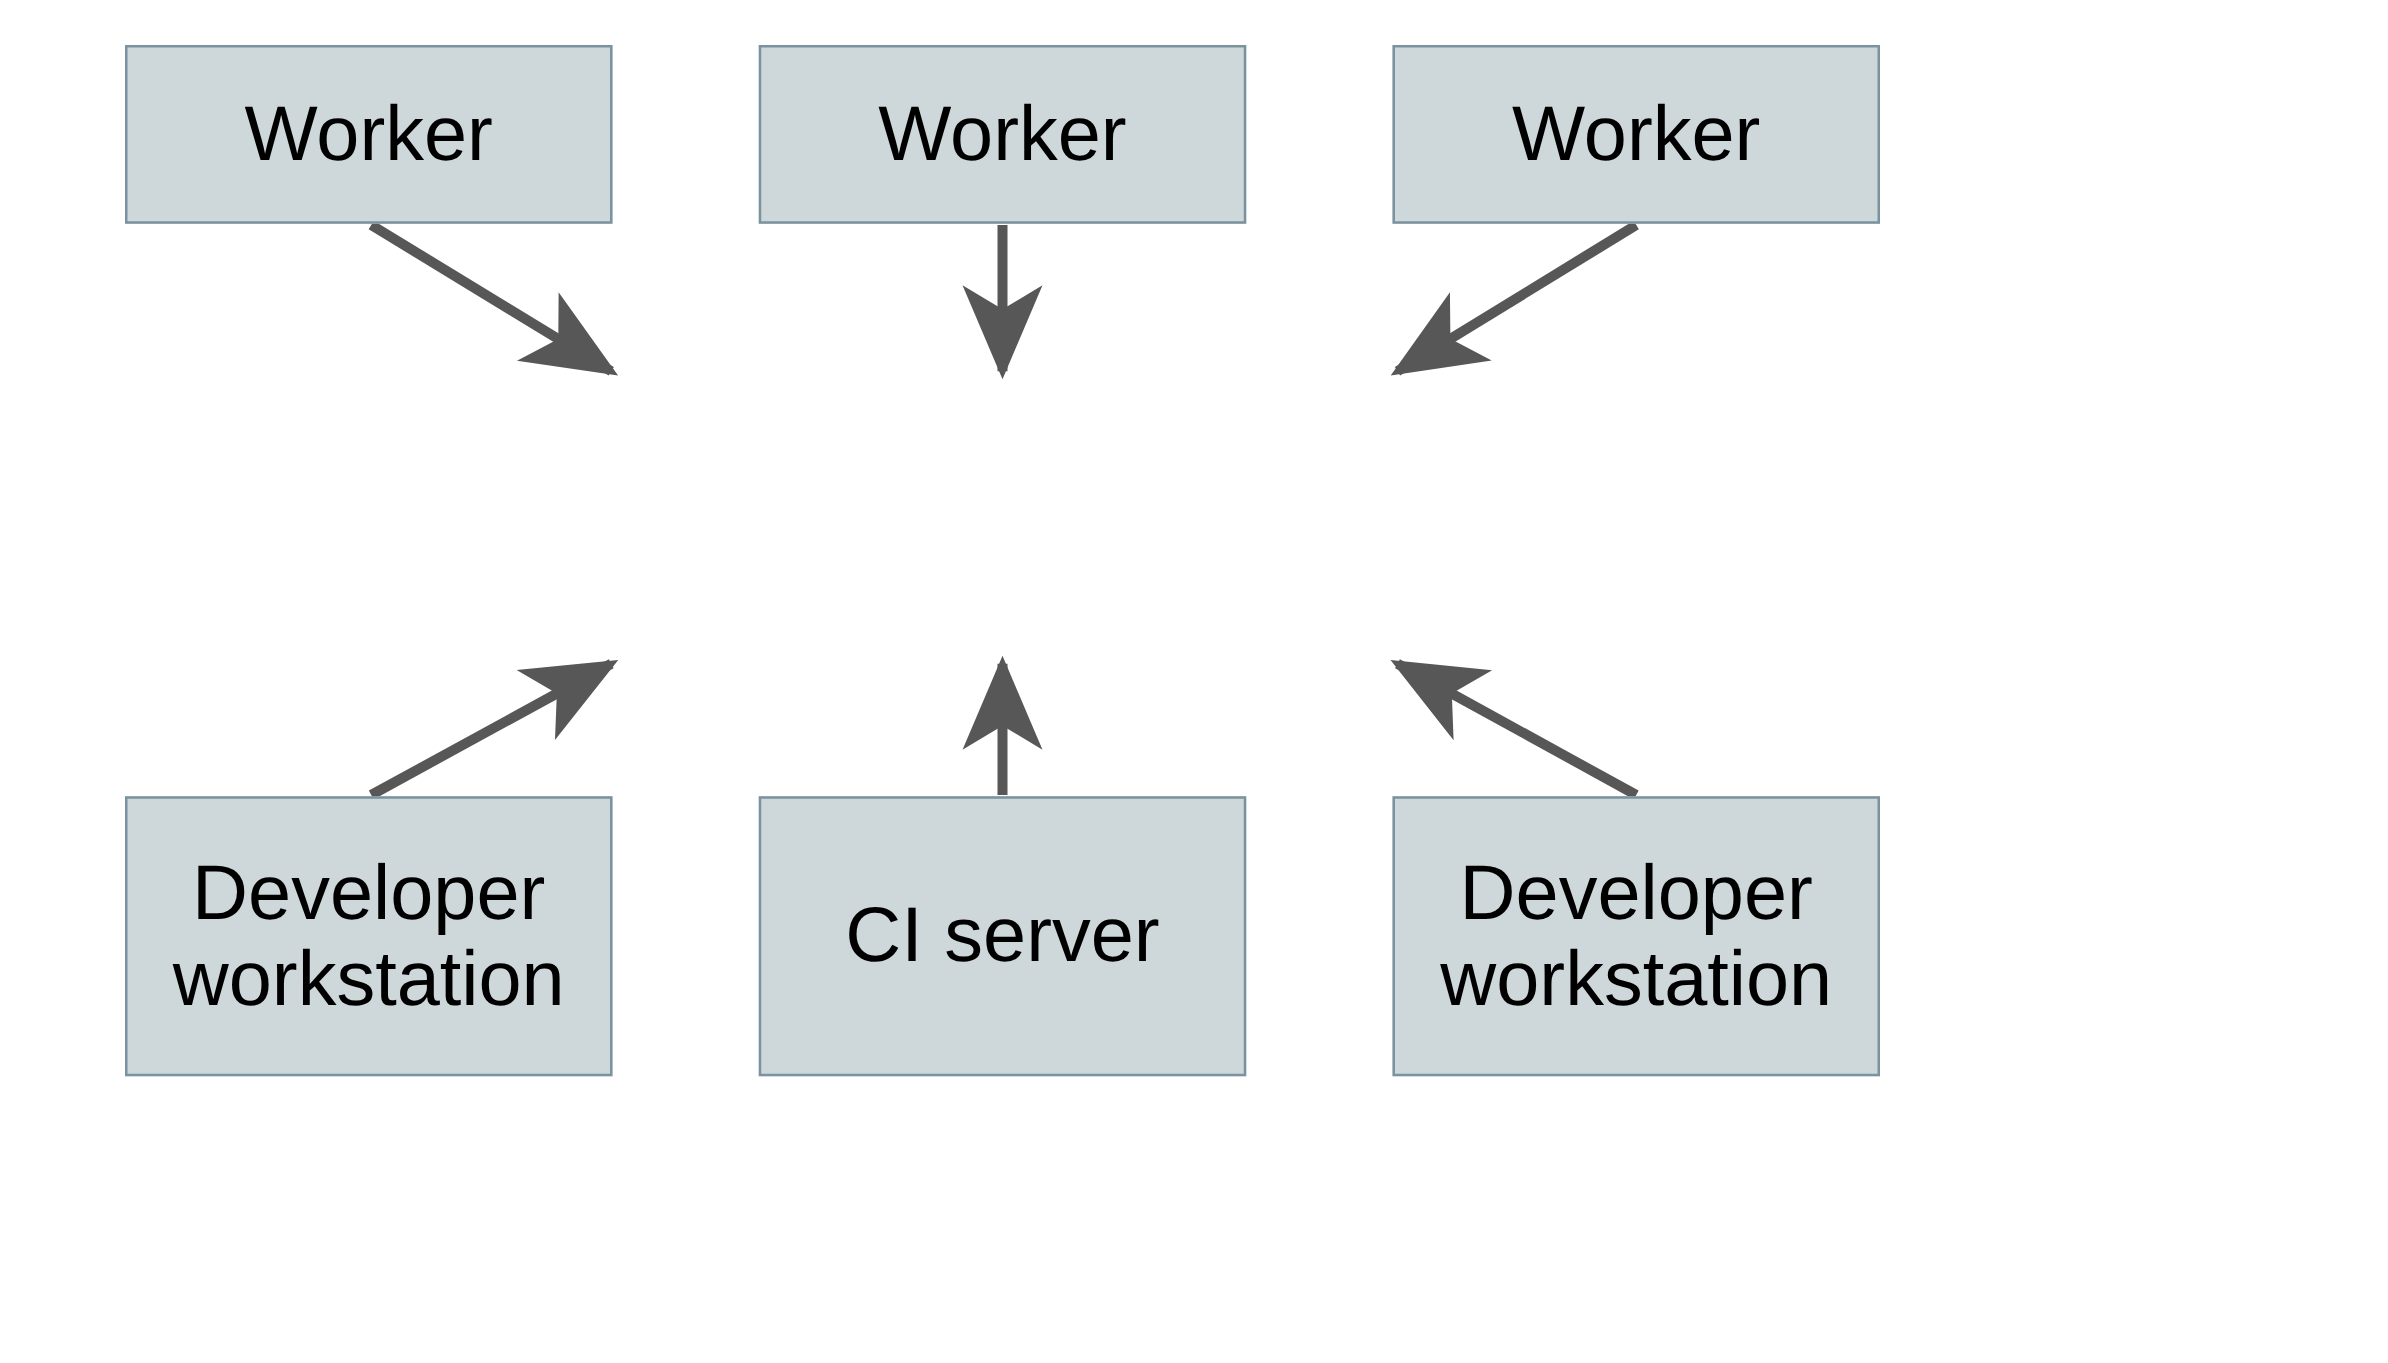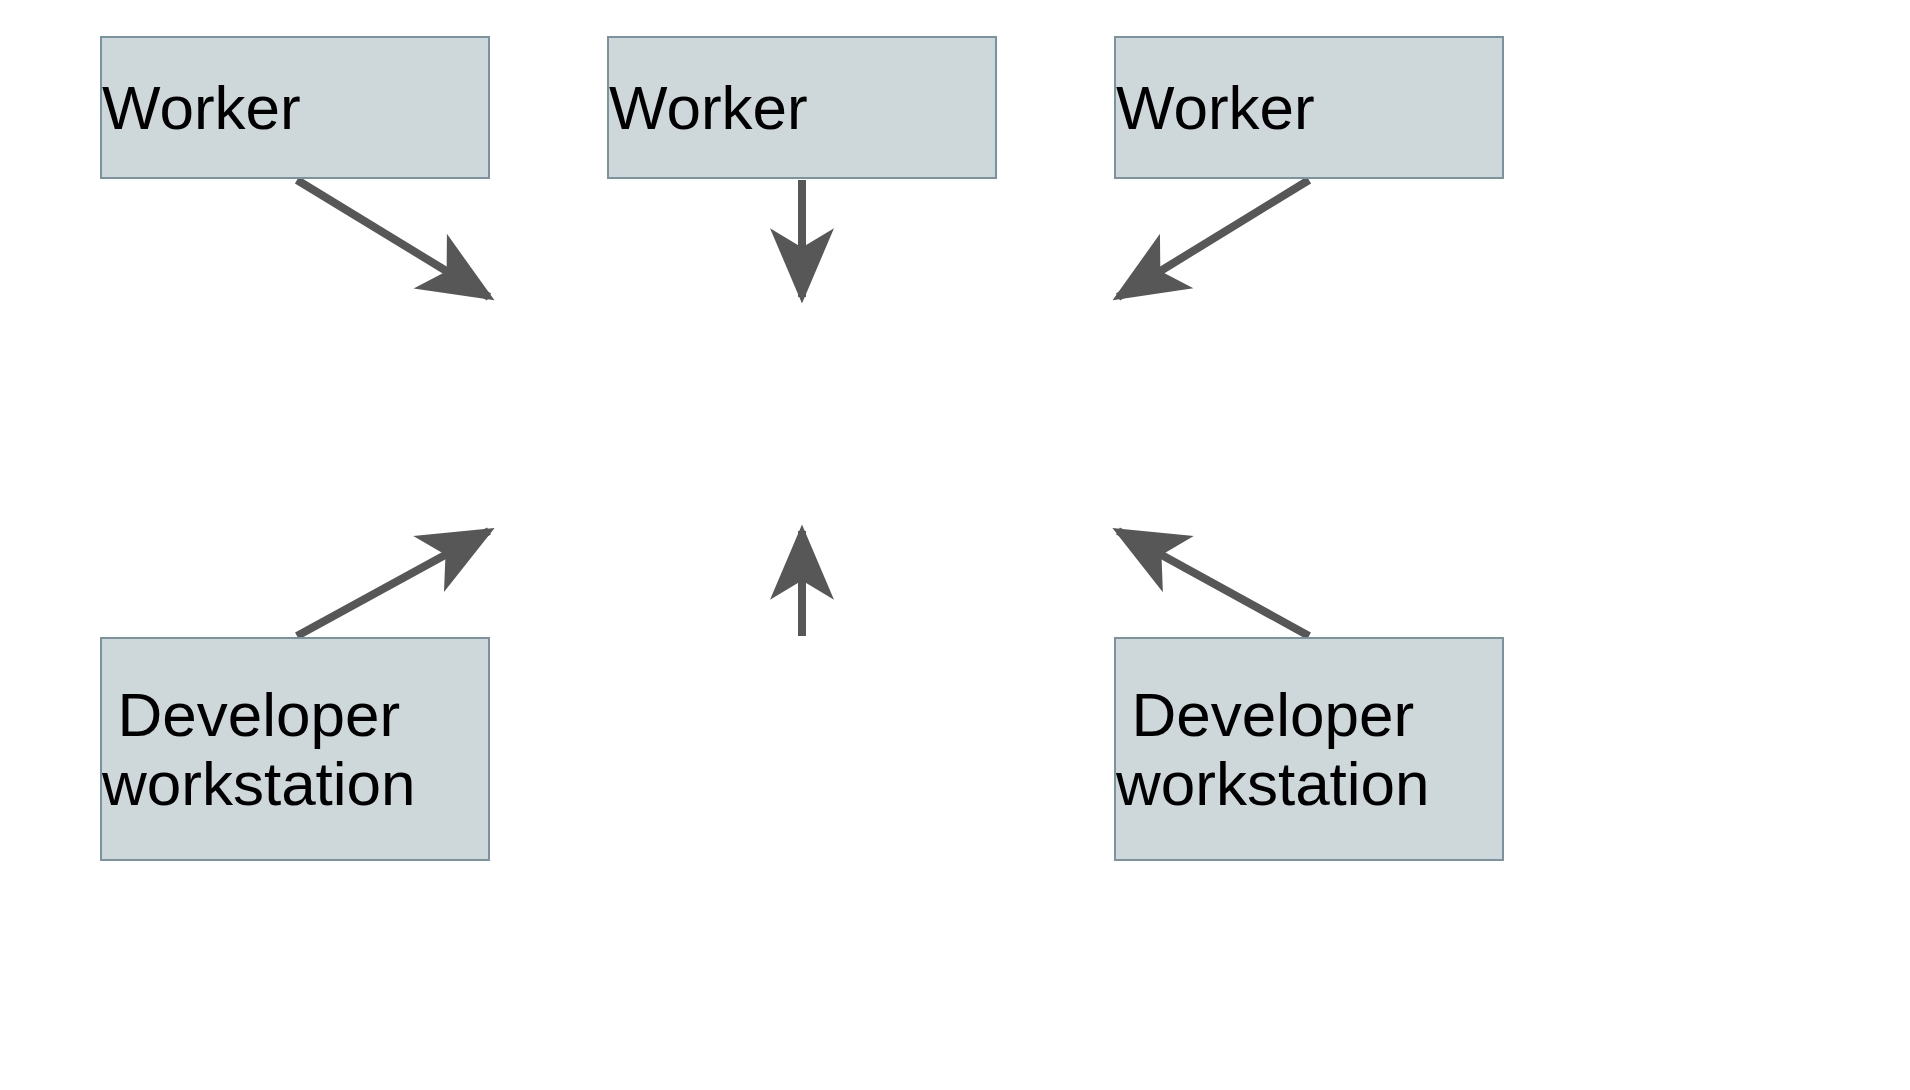--- a/index.html
+++ b/index.html
@@ -25,20 +25,21 @@
     height: 1090px;
     pointer-events: none;
   }
   .node {
     position: absolute;
     box-sizing: border-box;
     background: #ced7da;
     border: 2px solid #7b939f;
     display: flex;
     align-items: center;
+    justify-content: center;
     text-align: center;
     color: #000000;
     line-height: 1.12;
     white-space: pre-line;
     z-index: 2;
   }
   
   #node-worker-1 { left: 100px;  top: 36px;  width: 390px; height: 143px; font-size: 62px; }
   #node-worker-2 { left: 607px;  top: 36px;  width: 390px; height: 143px; font-size: 62px; }
   #node-worker-3 { left: 1114px; top: 36px;  width: 390px; height: 143px; font-size: 62px; }
@@ -97,19 +98,22 @@
   <div class="node" id="node-worker-3">
     <span>Worker</span>
   </div>
 
 
   <div class="node" id="node-dev-workstation-1">
     <span>Developer
 workstation</span>
   </div>
 
+  <div class="node" id="node-ci-server">
+    <span>CI server</span>
+  </div>
 
   <div class="node" id="node-dev-workstation-2">
     <span>Developer
 workstation</span>
   </div>
 
 </div>
 
 </body></html>

